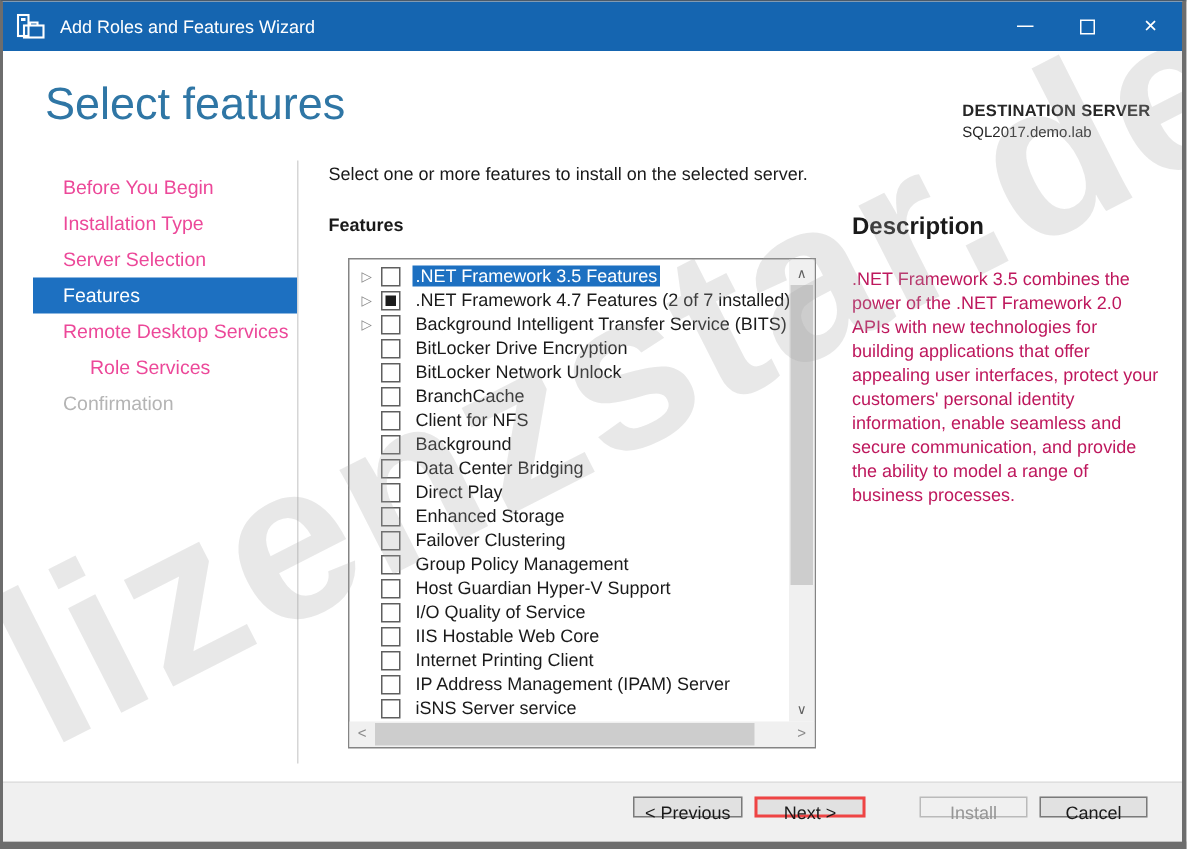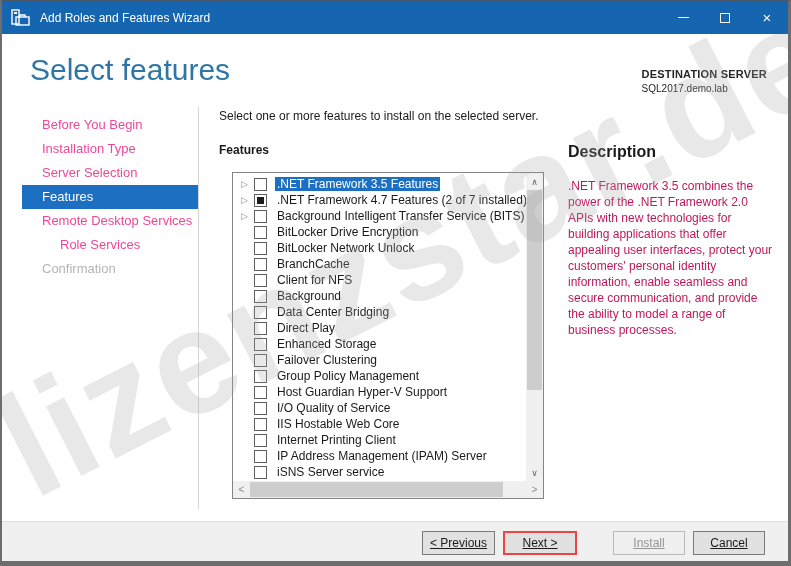--- a/index.html
+++ b/index.html
@@ -67,23 +67,23 @@
   .hsb-left { left:0; } .hsb-right { right:0; }
 
   
   .desc-col { position:absolute; left:566px; top:142px; width:207px; z-index:10; }
   .desc-heading { font-size:16px; font-weight:bold; color:#1a1a1a; }
   .desc-body { font-size:12px; color:#be185d; line-height:16px; margin-top:17px; }
 
   
   .footer { position:absolute; left:0; right:0; bottom:0; height:40px; background:#f0f0f0;
             border-top:1px solid #dfdfdf; z-index:10; }
-  .btn { position:absolute; top:9px; height:24px; background:#e1e1e1; border:1px solid #7a7a7a;
+  .btn { position:absolute; top:9px; height:14px; background:#e1e1e1; border:1px solid #7a7a7a;
          font-size:12px; color:#1a1a1a; text-align:center; line-height:21px; cursor:default;
-         font-family:"Liberation Sans", sans-serif;text-decoration:underline; }
+         font-family:"Liberation Sans", sans-serif; }
   .btn.focused { border:2px solid #ef4444; line-height:19px; }
   .btn.disabled { background:#f0f0f0; border-color:#bababa; color:#959595; }
 
   
   .watermark { position:absolute; left:-25px; top:388px; z-index:40; pointer-events:none;
                font-size:148px; font-weight:700; color:rgba(168,168,168,0.26);
                transform:rotate(-27deg); transform-origin:0 0; white-space:nowrap;
                letter-spacing:2px; line-height:1; }
 </style>
 </head>

